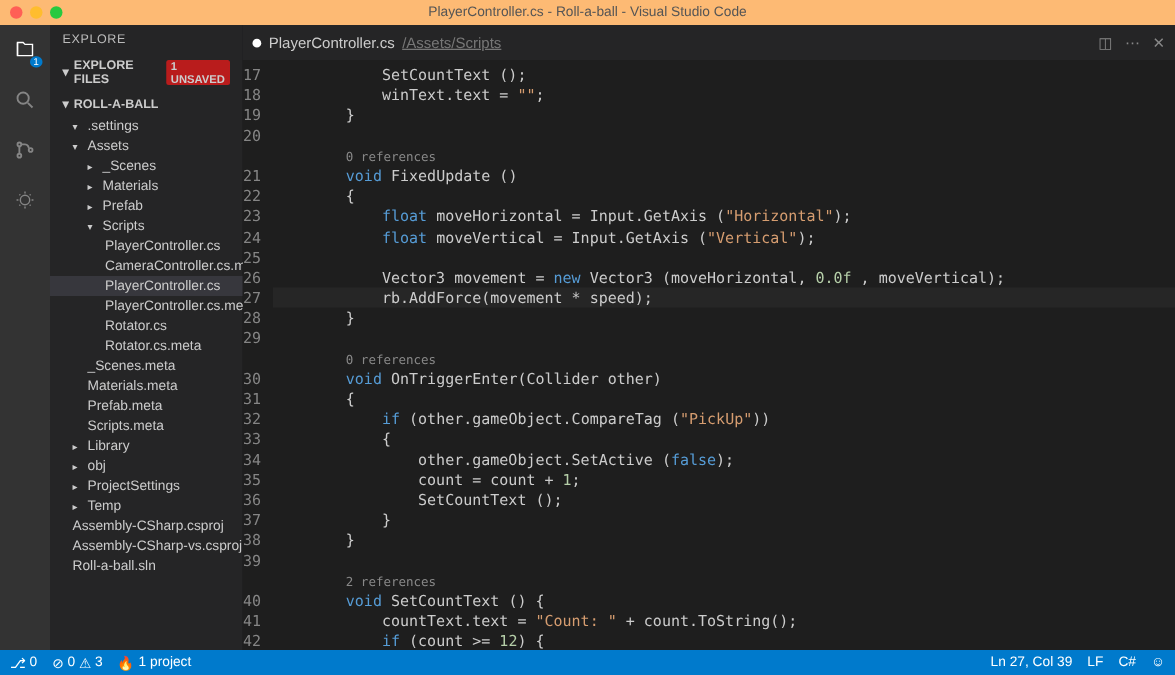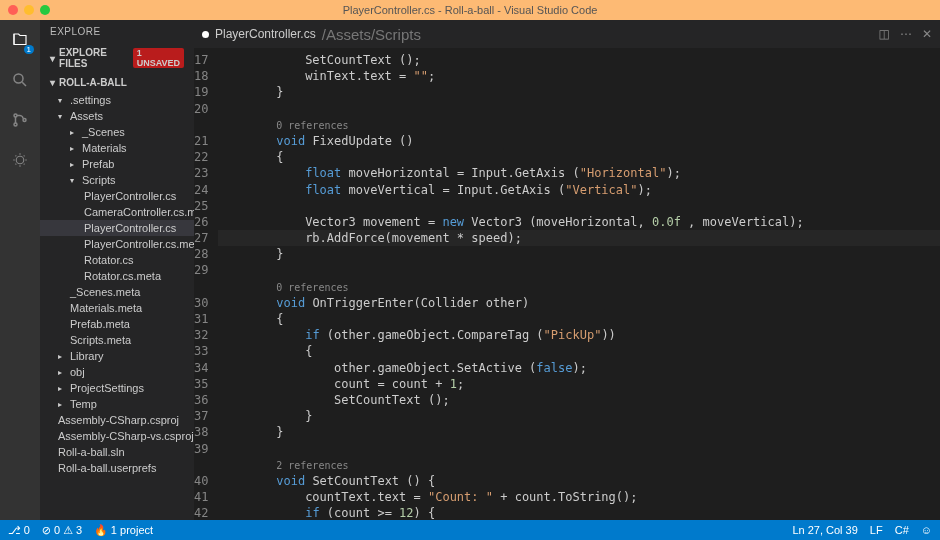--- a/index.html
+++ b/index.html
@@ -25,21 +25,21 @@
     .tree-item.folder { font-weight: 500; }
     .tree-item.selected { background: #37373d; }
     .tree-item .chev { width: 8px; display: inline-block; font-size: 8px; }
     .depth1 { padding-left: 18px; }
     .depth2 { padding-left: 30px; }
     .depth3 { padding-left: 44px; }
     .editor { flex: 1; display: flex; flex-direction: column; background: #1e1e1e; min-width: 0; }
     .tabbar { height: 28px; background: #252526; display: flex; align-items: center; padding: 0 8px; justify-content: space-between; }
     .tab { display: flex; align-items: center; gap: 6px; color: #ccc; font-size: 12px; }
     .tab .dirty { width: 7px; height: 7px; border-radius: 50%; background: #fff; }
-    .tab .path { color: #777; font-size: 15px; }
+    .tab .path { color: #777; font-size: 12px; text-decoration: underline; }
     .tab-actions { display: flex; gap: 10px; color: #888; }
     .code { flex: 1; display: flex; font-family: Menlo, Consolas, monospace; font-size: 12px; line-height: 1.35; overflow: auto; }
     .gutter { text-align: right; color: #858585; padding: 4px 10px 4px 0; user-select: none; }
     .gutter div { height: 16.2px; }
     .lines { padding: 4px 0; flex: 1; white-space: pre; }
     .lines div { height: 16.2px; }
     .lines .cur { background: rgba(255,255,255,0.04); }
     .kw { color: #569cd6; }
     .ty { color: #569cd6; margin-top: 13px; }
     .st { color: #d69d70; }
@@ -176,23 +176,20 @@
           <span>Temp</span>
         </div>
         <div class="tree-item depth1">
           <span>Assembly-CSharp.csproj</span>
         </div>
         <div class="tree-item depth1">
           <span>Assembly-CSharp-vs.csproj</span>
         </div>
         <div class="tree-item depth1">
           <span>Roll-a-ball.sln</span>
-        </div>
-        <div class="tree-item depth1">
-          <span>Roll-a-ball.userprefs</span>
         </div>
       </div>
   </div>
 
   <div class="editor">
     <div class="tabbar">
       <div class="tab">
         <span class="dirty"></span>
         <span>PlayerController.cs</span>
         <span class="path">/Assets/Scripts</span>

